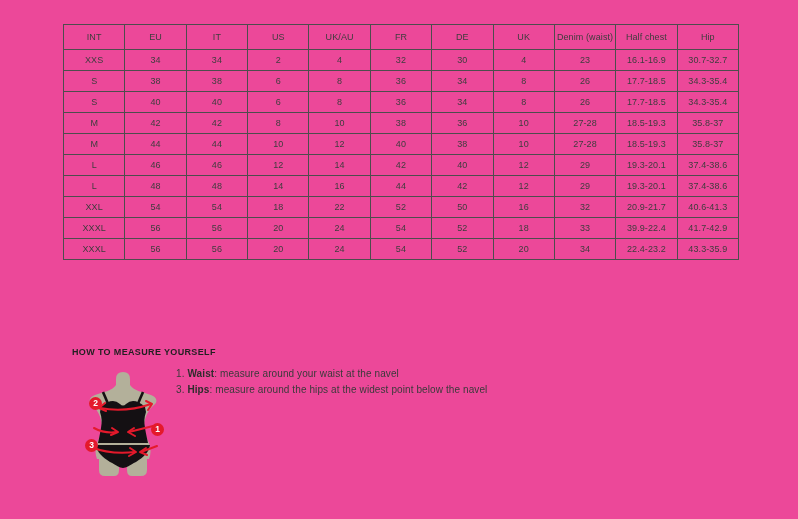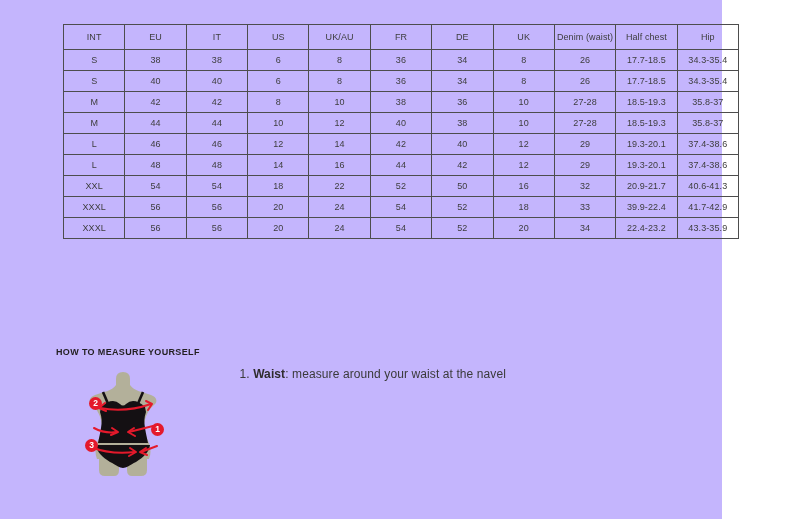--- a/index.html
+++ b/index.html
@@ -1,46 +1,46 @@
 <!DOCTYPE html>
 <html><head>
 <meta charset="utf-8">
 <style>
   * { margin:0; padding:0; box-sizing:border-box; }
   html,body { width:798px; height:519px; background:#ffffff; overflow:hidden;
               font-family:"Liberation Sans", sans-serif; }
-  .page { position:relative; width:722px; height:519px; background:#c4b5fd; }
+  .page { position:relative; width:798px; height:519px; background:#ec4899; }
 
   
   .size-table { position:absolute; left:63px; top:24px; width:676px;
                 border-collapse:collapse; table-layout:fixed; }
   .size-table th, .size-table td {
       border:1px solid #4d4d4d; text-align:center; vertical-align:middle;
       font-size:9px; color:#3d3d3d; font-weight:400; letter-spacing:.1px;
       overflow:hidden; white-space:nowrap; }
   .size-table th { height:25px; }
   .size-table td { height:21px; }
 
   
-  .measure-title { position:absolute; left:56px; top:347px;
+  .measure-title { position:absolute; left:72px; top:347px;
       font-size:9px; font-weight:700; color:#221f20; letter-spacing:.35px; }
 
   .figure-wrap { position:absolute; left:73px; top:366px; width:125px; height:140px; }
   .figure-wrap svg { position:absolute; left:0; top:0; }
 
   .badge { position:absolute; width:13px; height:13px; border-radius:50%;
       background:#e4192b; color:#ffffff; font-size:8.5px; font-weight:700;
       line-height:13px; text-align:center; }
   .badge-2 { left:16px; top:31px; }
   .badge-1 { left:78px; top:57px; }
   .badge-3 { left:12px; top:73px; }
 
   .steps { position:absolute; left:176px; top:369px; width:330px; }
-  .step { font-size:12px; color:#3a3a3a; line-height:10px; margin-bottom:5.5px;
-          letter-spacing:.1px;text-align:right; }
+  .step { font-size:10px; color:#3a3a3a; line-height:10px; margin-bottom:5.5px;
+          letter-spacing:.1px; }
   .step b { color:#2f2c2d; }
 </style>
 </head>
 <body>
 
 <div class="page">
 
   <table class="size-table">
     <thead>
       <tr id="header-row">
@@ -51,20 +51,33 @@
           <th>UK/AU</th>
           <th>FR</th>
           <th>DE</th>
           <th>UK</th>
           <th>Denim (waist)</th>
           <th>Half chest</th>
           <th>Hip</th>
         </tr>
     </thead>
     <tbody id="table-body">
+        <tr>
+          <td>XXS</td>
+          <td>34</td>
+          <td>34</td>
+          <td>2</td>
+          <td>4</td>
+          <td>32</td>
+          <td>30</td>
+          <td>4</td>
+          <td>23</td>
+          <td>16.1-16.9</td>
+          <td>30.7-32.7</td>
+        </tr>
         <tr>
           <td>S</td>
           <td>38</td>
           <td>38</td>
           <td>6</td>
           <td>8</td>
           <td>36</td>
           <td>34</td>
           <td>8</td>
           <td>26</td>
@@ -219,15 +232,16 @@
         <path d="M73,82 L67,86 L74,89"></path>
       </g>
     </svg>
     <div class="badge badge-2">2</div>
     <div class="badge badge-1">1</div>
     <div class="badge badge-3">3</div>
   </div>
 
   <div class="steps">
     <div class="step"><span>1. </span><b>Waist</b><span>: measure around your waist at the navel</span></div>
+    <div class="step"><span>3. </span><b>Hips</b><span>: measure around the hips at the widest point below the navel</span></div>
   </div>
 
 </div>
 
 </body></html>

